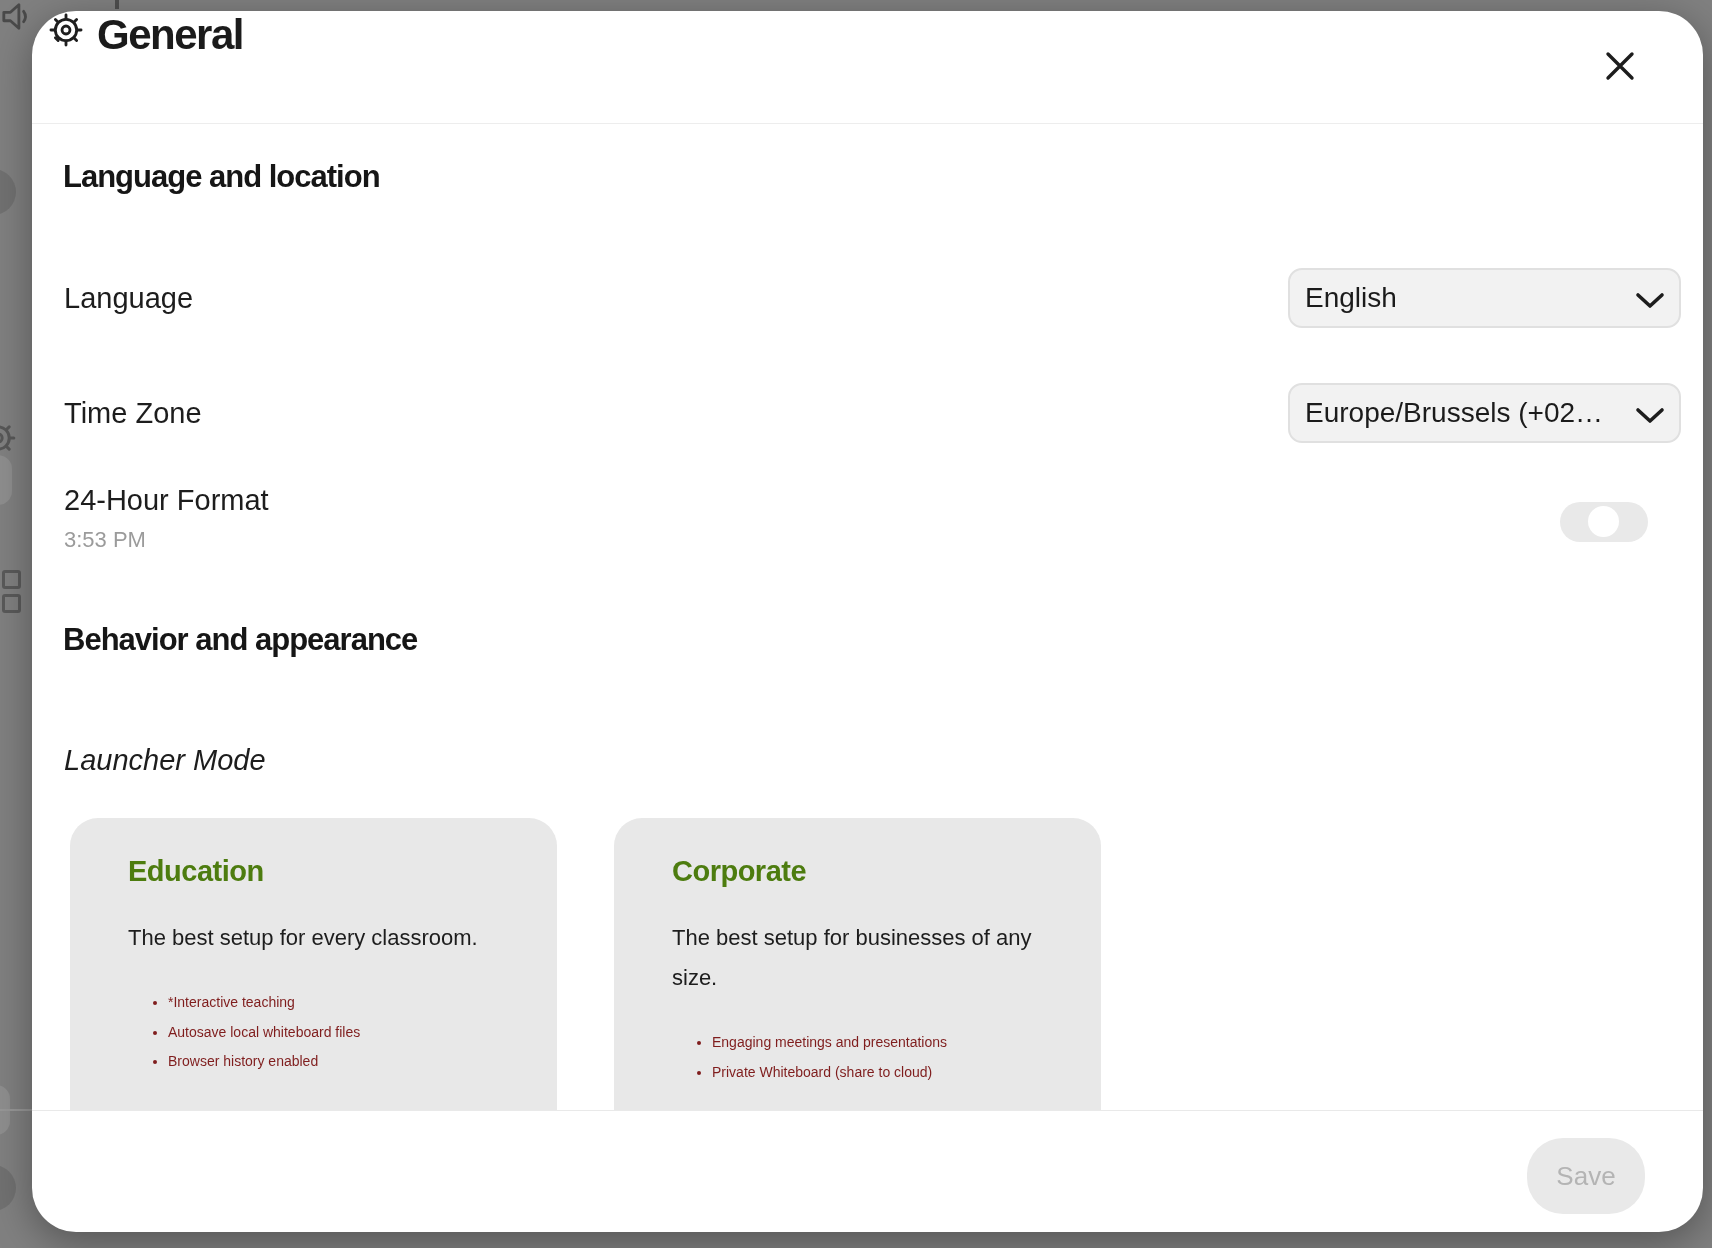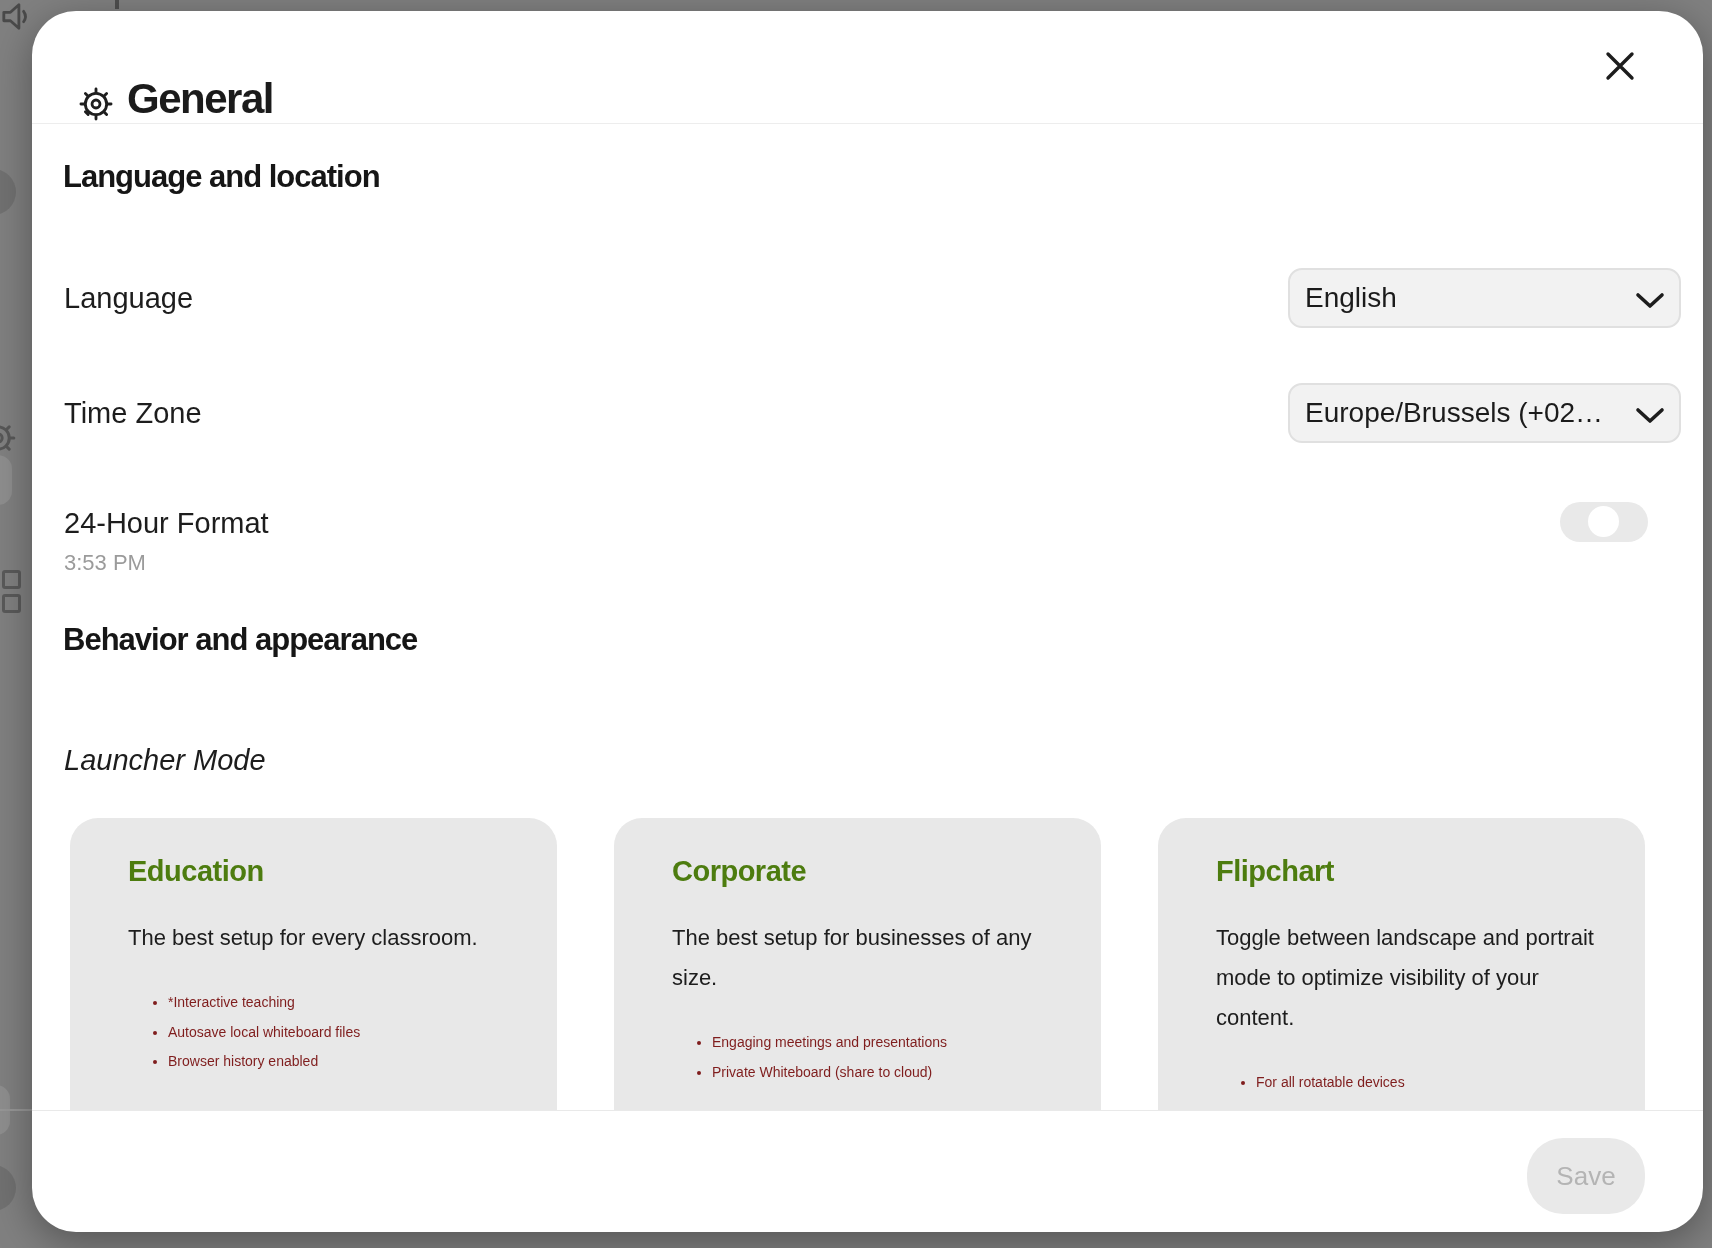--- a/index.html
+++ b/index.html
@@ -22,21 +22,21 @@
   
   .modal{
     position:absolute;left:32px;top:11px;width:1671px;height:1221px;
     background:#ffffff;border-radius:44px;z-index:2;
     box-shadow:0 10px 40px rgba(0,0,0,.35);
     overflow:hidden;
   }
   .modal-header{
     position:absolute;left:0;top:0;width:100%;height:113px;
     border-bottom:1px solid #ededed;box-sizing:border-box;
-    display:flex;align-items:flex-end;padding-left:45px;gap:12px;
+    display:flex;align-items:flex-start;padding-left:15px;gap:12px;
   }
   .modal-title{
     font-size:42px;font-weight:700;letter-spacing:-1.5px;margin:0;color:#1b1b1b;
   }
   .close-btn{
     position:absolute;left:1564px;top:31px;width:48px;height:48px;
     background:none;border:none;padding:0;cursor:pointer;
     display:flex;align-items:center;justify-content:center;
   }
 
@@ -49,21 +49,21 @@
     position:absolute;left:31px;margin:0;
     font-size:31px;font-weight:700;letter-spacing:-1px;line-height:38px;color:#161616;
   }
   .h-langloc{top:34px;}
   .h-behavior{top:497px;}
   .field-label{
     position:absolute;left:32px;font-size:29px;line-height:36px;color:#1d1d1d;
   }
   .l-language{top:156px;}
   .l-timezone{top:271px;}
-  .l-24hour{top:381px;}
+  .l-24hour{top:358px;}
   .l-launcher{top:618px;font-style:italic;}
   .sub-time{font-size:22px;line-height:28px;color:#9b9b9b;margin-top:8px;}
 
   .select{
     position:absolute;left:1256px;width:393px;height:60px;box-sizing:border-box;
     background:#f2f2f2;border:2px solid #e0e0e0;border-radius:14px;
     display:flex;align-items:center;padding:0 44px 0 15px;cursor:pointer;
     overflow:hidden;
   }
   .s-language{top:144px;}
@@ -215,27 +215,20 @@
     <div class="card card-1">
       <h3>Corporate</h3>
       <p>The best setup for businesses of any size.</p>
       <ul>
         <li>Engaging meetings and presentations</li>
         <li>Private Whiteboard (share to cloud)</li>
 
       </ul>
     </div>
 
-    <div class="card card-2">
-      <h3>Flipchart</h3>
-      <p>Toggle between landscape and portrait mode to optimize visibility of your content.</p>
-      <ul>
-        <li>For all rotatable devices</li>
-      </ul>
-    </div>
 
   </div>
 
   <div class="modal-footer">
     <button class="save-btn" disabled="">Save</button>
   </div>
 
 </div>
 
 </body></html>

